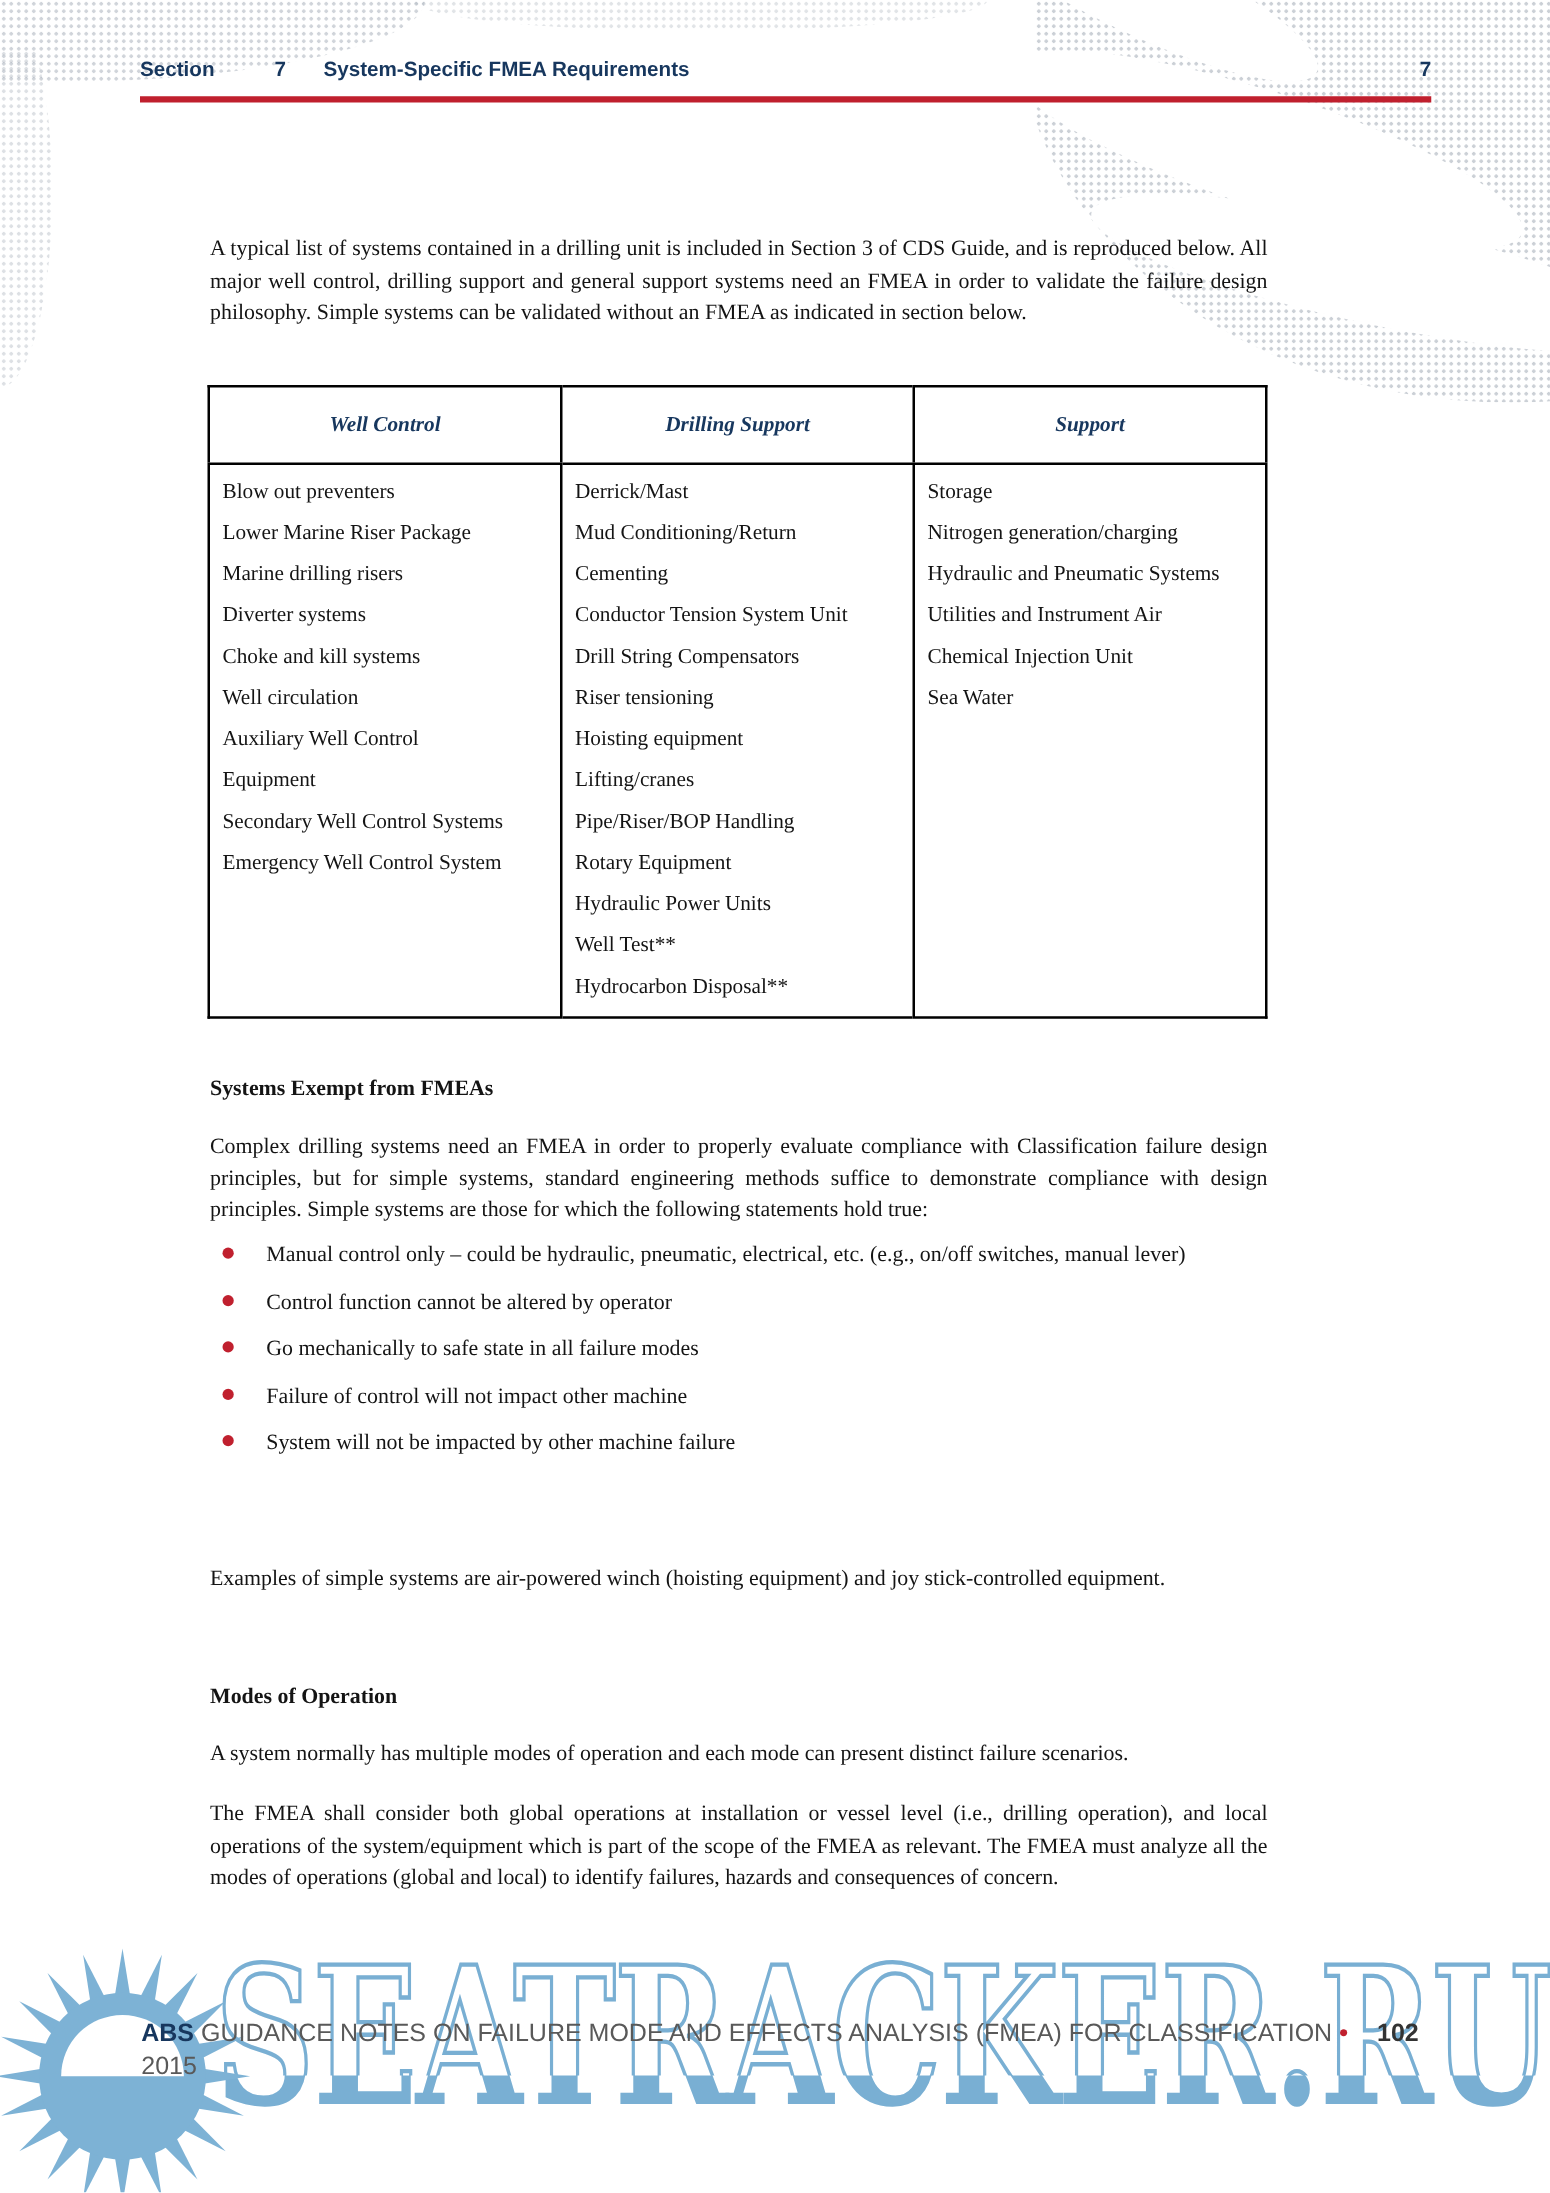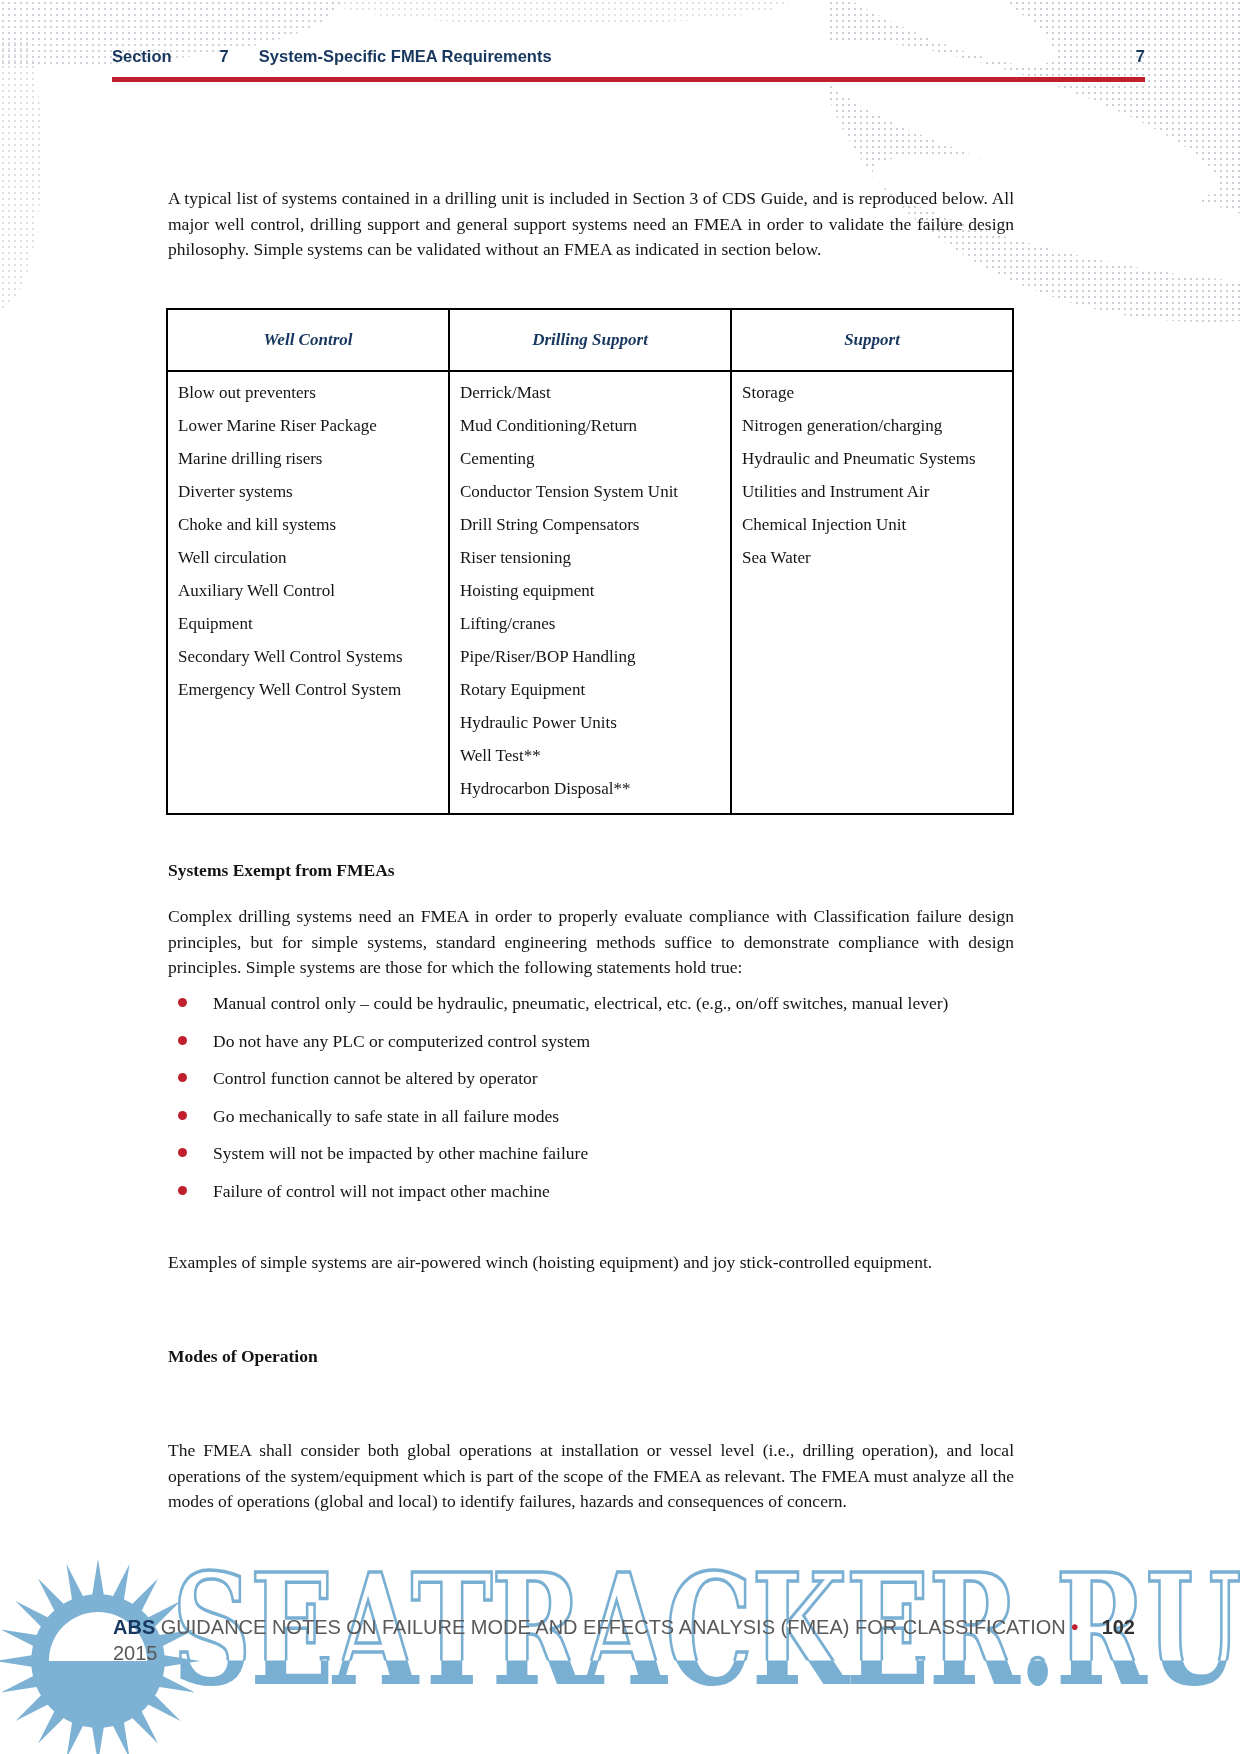--- a/index.html
+++ b/index.html
@@ -153,43 +153,40 @@
   <div class="block subhead" style="top:858px">Systems Exempt from FMEAs</div>
   <div class="block" style="top:904px">Complex drilling systems need an FMEA in order to properly evaluate compliance with Classification failure design principles, but for simple systems, standard engineering methods suffice to demonstrate compliance with design principles. Simple systems are those for which the following statements hold true:</div>
 
   <ul class="bullets">
       <li>
       <span class="bullet-dot"></span>
       <span class="li-text">Manual control only – could be hydraulic, pneumatic, electrical, etc. (e.g., on/off switches, manual lever)</span>
     </li>
       <li>
       <span class="bullet-dot"></span>
-      <span class="li-text">Do not have any PLC or computerized control system</span>
-    </li>
-      <li>
-      <span class="bullet-dot"></span>
       <span class="li-text">Control function cannot be altered by operator</span>
     </li>
       <li>
       <span class="bullet-dot"></span>
       <span class="li-text">Go mechanically to safe state in all failure modes</span>
     </li>
       <li>
       <span class="bullet-dot"></span>
+      <span class="li-text">Failure of control will not impact other machine</span>
+    </li>
+      <li>
+      <span class="bullet-dot"></span>
       <span class="li-text">System will not be impacted by other machine failure</span>
     </li>
-      <li>
-      <span class="bullet-dot"></span>
-      <span class="li-text">Failure of control will not impact other machine</span>
-    </li>
     </ul>
 
   <div class="block" style="top:1250px">Examples of simple systems are air-powered winch (hoisting equipment) and joy stick-controlled equipment.</div>
 
   <div class="block subhead" style="top:1344px">Modes of Operation</div>
+  <div class="block" style="top:1390px">A system normally has multiple modes of operation and each mode can present distinct failure scenarios.</div>
   <div class="block" style="top:1438px">The FMEA shall consider both global operations at installation or vessel level (i.e., drilling operation), and local operations of the system/equipment which is part of the scope of the FMEA as relevant. The FMEA must analyze all the modes of operations (global and local) to identify failures, hazards and consequences of concern.</div>
 
   <div class="watermark">
     <span class="wm wm-solid">SEATRACKER.RU</span>
     <span class="wm wm-top">SEATRACKER.RU</span>
   </div>
 
   <svg class="sun" viewBox="-110 -110 220 220" width="216" height="216" aria-hidden="true">
     <g id="sunRays" fill="#7db2d5">
         <polygon points="-7.2,-59.6 0.0,-104.0 7.2,-59.6"></polygon>

